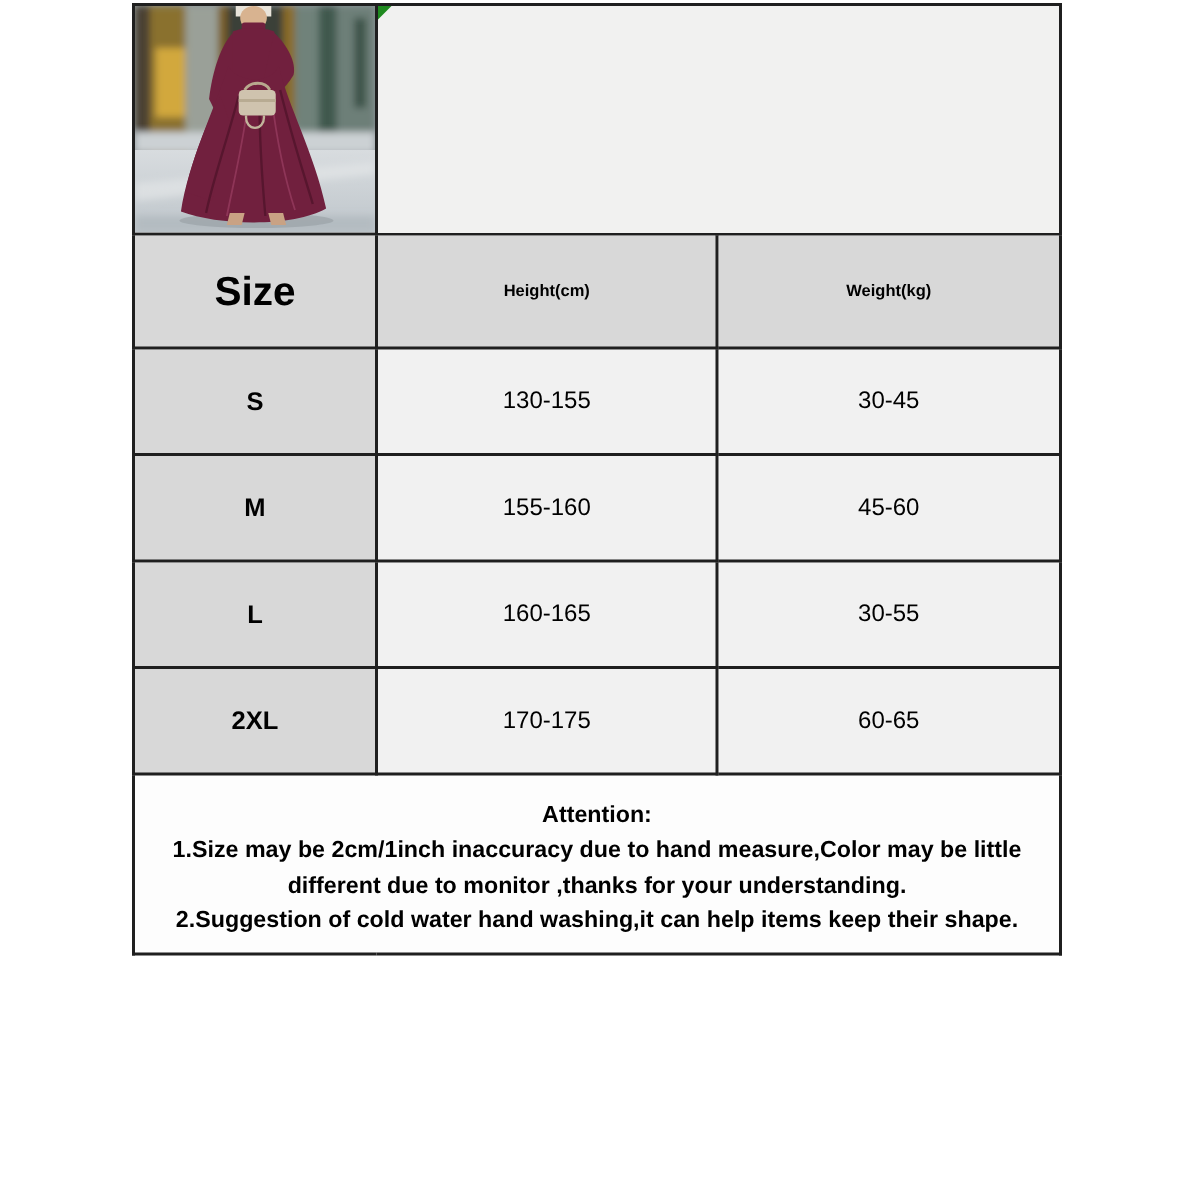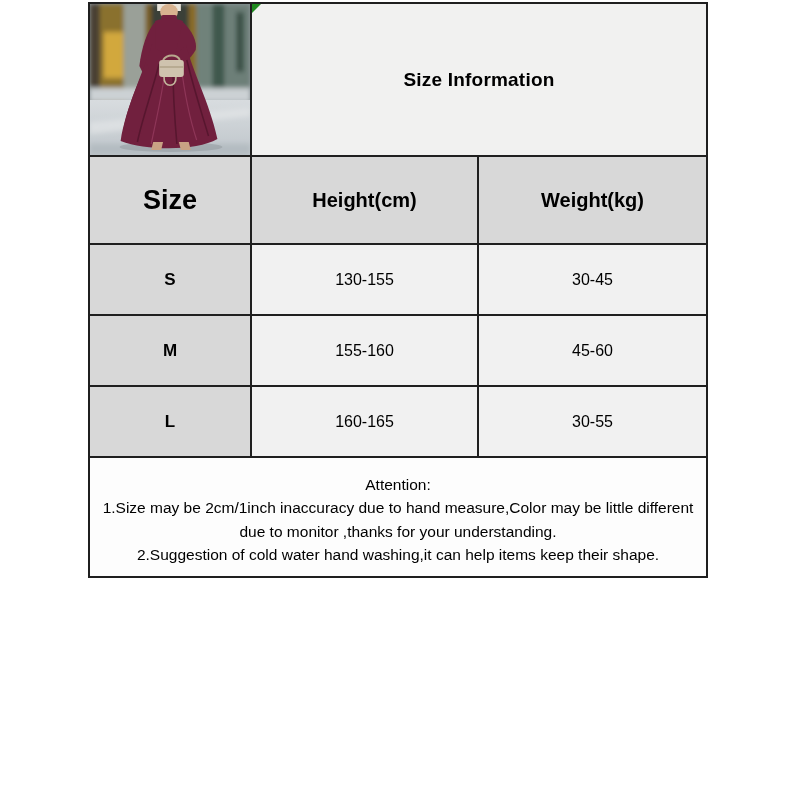--- a/index.html
+++ b/index.html
@@ -15,33 +15,33 @@
   }
   table.size-chart td{
     border:2px solid #1f1f1f;
     text-align:center;vertical-align:middle;
     overflow:hidden;
   }
   col.c-size{width:162px;}
   col.c-height{width:227px;}
   col.c-weight{width:229px;}
   tr.r-photo{height:151px;}
-  tr.r-head{height:88px;}
+  tr.r-head{height:76px;}
   tr.r-data{height:71px;}
-  tr.r-note{height:120px;}
+  tr.r-note{height:120px;font-weight:bold;}
   td.photo-cell{padding:0;background:#ffffff;}
   td.title-cell{
     background:#f1f1f0;position:relative;
     font-weight:bold;font-size:19px;letter-spacing:.2px;
   }
   .corner-flag{
     position:absolute;top:0;left:0;width:0;height:0;
     border-top:9px solid #1f8a1f;border-right:9px solid transparent;
   }
-  td.head-cell{background:#d8d8d8;font-weight:bold;font-size:20px;}
+  td.head-cell{background:#d8d8d8;font-weight:bold;font-size:11px;}
   td.size-head{font-size:27px;}
   td.label-cell{background:#d8d8d8;font-weight:bold;font-size:17px;}
   td.value-cell{background:#f1f1f1;font-size:16px;}
   td.note-cell{
     background:#fdfdfd;text-align:left;vertical-align:top;
     padding:5px 6px 0 6px;font-size:15.5px;line-height:1.5;
   }
   .note-line{margin:0;}
   .photo{width:100%;height:151px;display:block;}
 </style>
@@ -120,21 +120,20 @@
         <rect x="70" y="56" width="25" height="17" rx="3" fill="#cfc3ae"></rect>
         <rect x="70" y="62" width="25" height="2" fill="#b8ab92"></rect>
         <path d="M75,73 C74,84 88,84 87,73" stroke="#c2b59c" stroke-width="1.6" fill="none"></path>
 
         <polygon points="64,138 74,138 72,146 62,146" fill="#c9a284"></polygon>
         <polygon points="90,138 100,138 102,146 92,146" fill="#c9a284"></polygon>
       </svg>
     </td>
     <td class="title-cell" colspan="2">
       <span class="corner-flag"></span>
-      <span>Size Information</span>
     </td>
   </tr>
 
   <tr class="r-head">
     <td class="head-cell size-head">Size</td>
     <td class="head-cell">Height(cm)</td>
     <td class="head-cell">Weight(kg)</td>
   </tr>
 
   <tr class="r-data">
@@ -145,20 +144,25 @@
   <tr class="r-data">
     <td class="label-cell">M</td>
     <td class="value-cell">155-160</td>
     <td class="value-cell">45-60</td>
   </tr>
   <tr class="r-data">
     <td class="label-cell">L</td>
     <td class="value-cell">160-165</td>
     <td class="value-cell">30-55</td>
   </tr>
+  <tr class="r-data">
+    <td class="label-cell">2XL</td>
+    <td class="value-cell">170-175</td>
+    <td class="value-cell">60-65</td>
+  </tr>
 
   <tr class="r-note">
     <td class="note-cell" colspan="3">
       <p class="note-line">Attention:</p>
       <p class="note-line">1.Size may be 2cm/1inch inaccuracy due to hand measure,Color may be little different due to monitor ,thanks for your understanding.</p>
       <p class="note-line">2.Suggestion of cold water hand washing,it can help items keep their shape.</p>
     </td>
   </tr>
 </tbody>
     </table>

